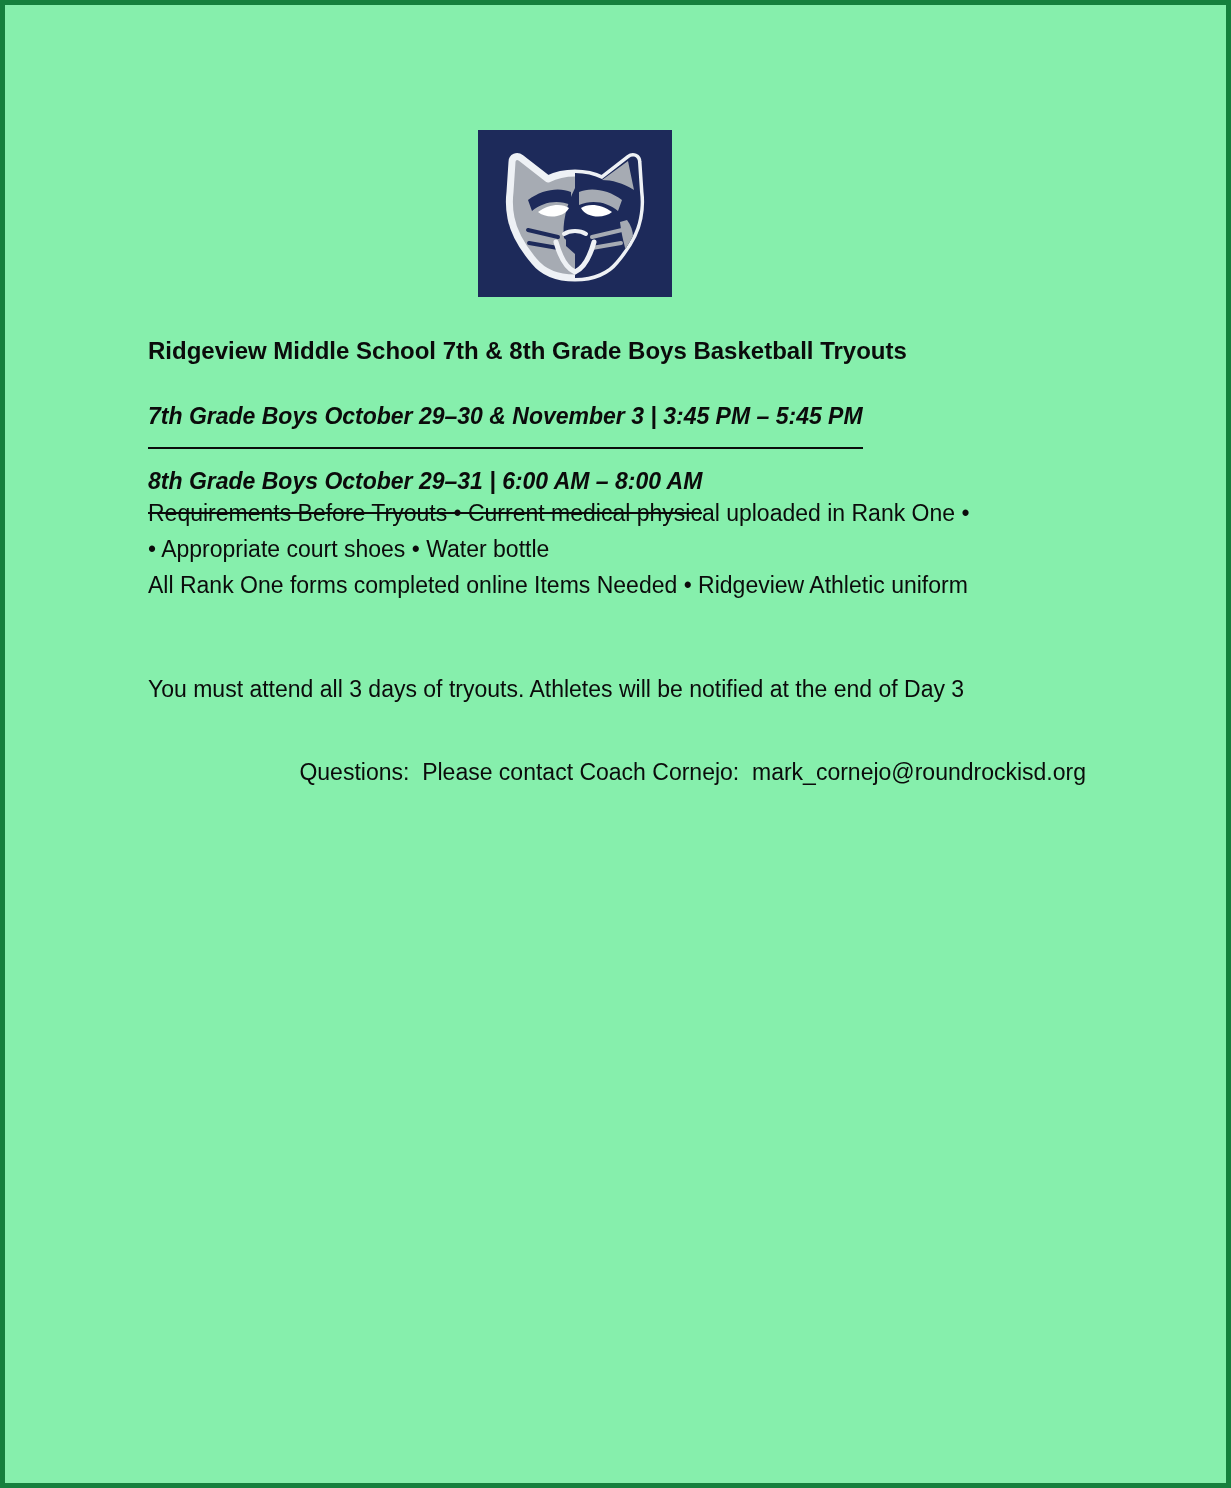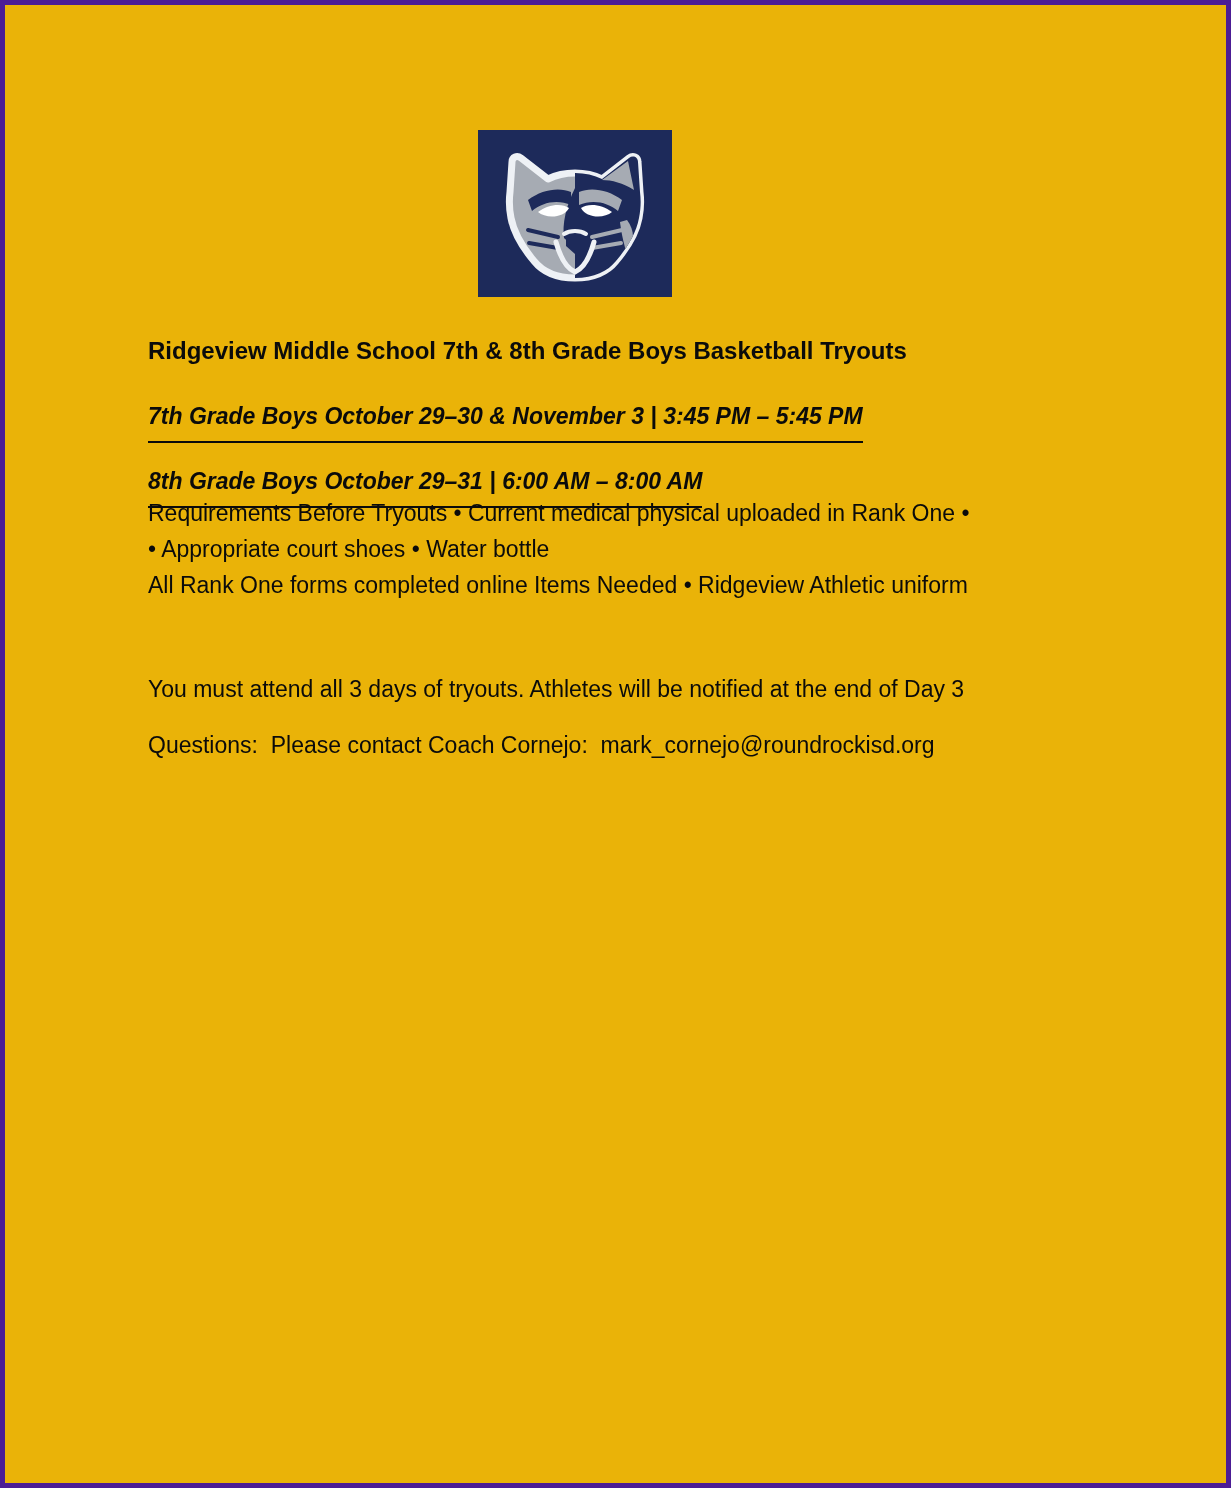--- a/index.html
+++ b/index.html
@@ -1,22 +1,22 @@
 <!DOCTYPE html>
 <html><head>
 <meta charset="utf-8">
 <style>
   html, body { margin: 0; padding: 0; background: #ffffff; }
   .page {
     position: relative;
     width: 1231px;
     height: 1488px;
     box-sizing: border-box;
-    border: 5px solid #4c1d95;
-    background: #eab308;
+    border: 5px solid #15803d;
+    background: #86efac;
     font-family: "Liberation Sans", sans-serif;
     color: #0b0b0b;
     overflow: hidden;
   }
   .logo {
     margin: 125px 0 0 473px;
     width: 194px;
     height: 167px;
     line-height: 0;
   }
@@ -28,31 +28,31 @@
   }
   .schedule-line {
     margin: 37px 140px 0 143px;
     font-size: 23px;
     font-weight: bold;
     font-style: italic;
     line-height: 28px;
   }
   .schedule-line .u {
     border-bottom: 2px solid #0b0b0b;
-    padding-bottom: 12px;
+    padding-bottom: 18px;
   }
   .body-text {
     margin-left: 143px;
     margin-right: 140px;
     font-size: 23px;
     line-height: 36px;
   }
   .requirements { }
   .attendance   { margin-top: 68px;  }
-  .contact      { margin-top: 20px; white-space: pre-wrap; }
+  .contact      { margin-top: 47px; white-space: pre-wrap; text-align: right; }
 </style>
 </head>
 <body>
 
 <div class="page">
 
   <div class="logo">
     <svg width="194" height="167" viewBox="0 0 194 167" xmlns="http://www.w3.org/2000/svg">
       <rect width="194" height="167" fill="#1d2a5a"></rect>
       <defs>

